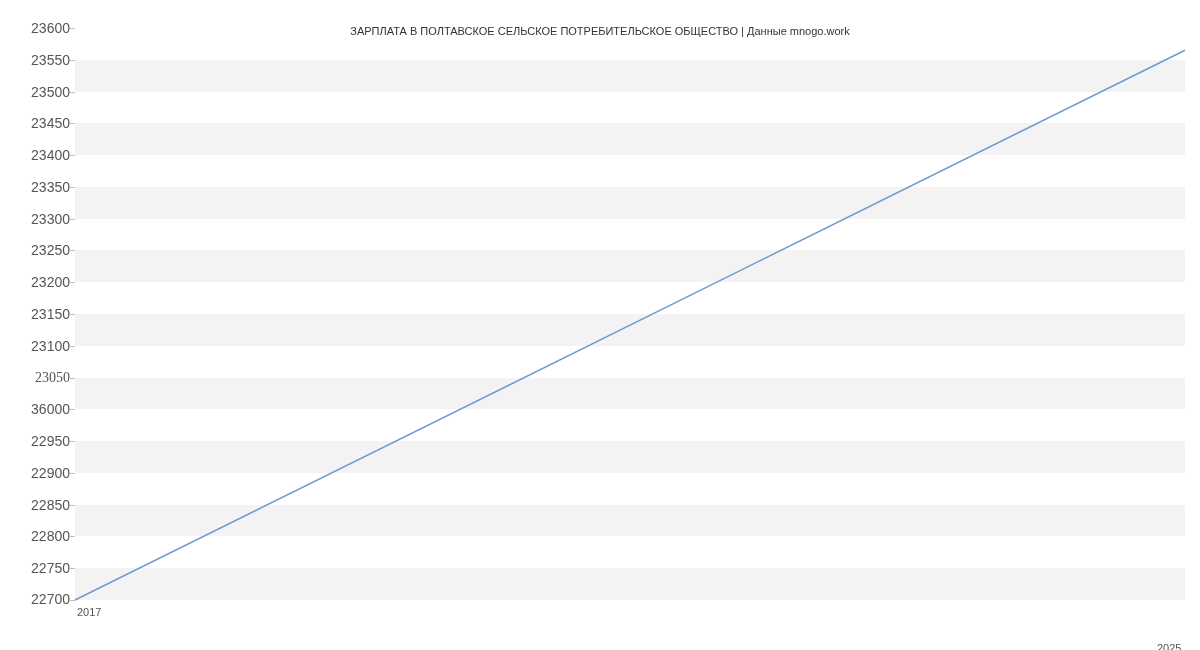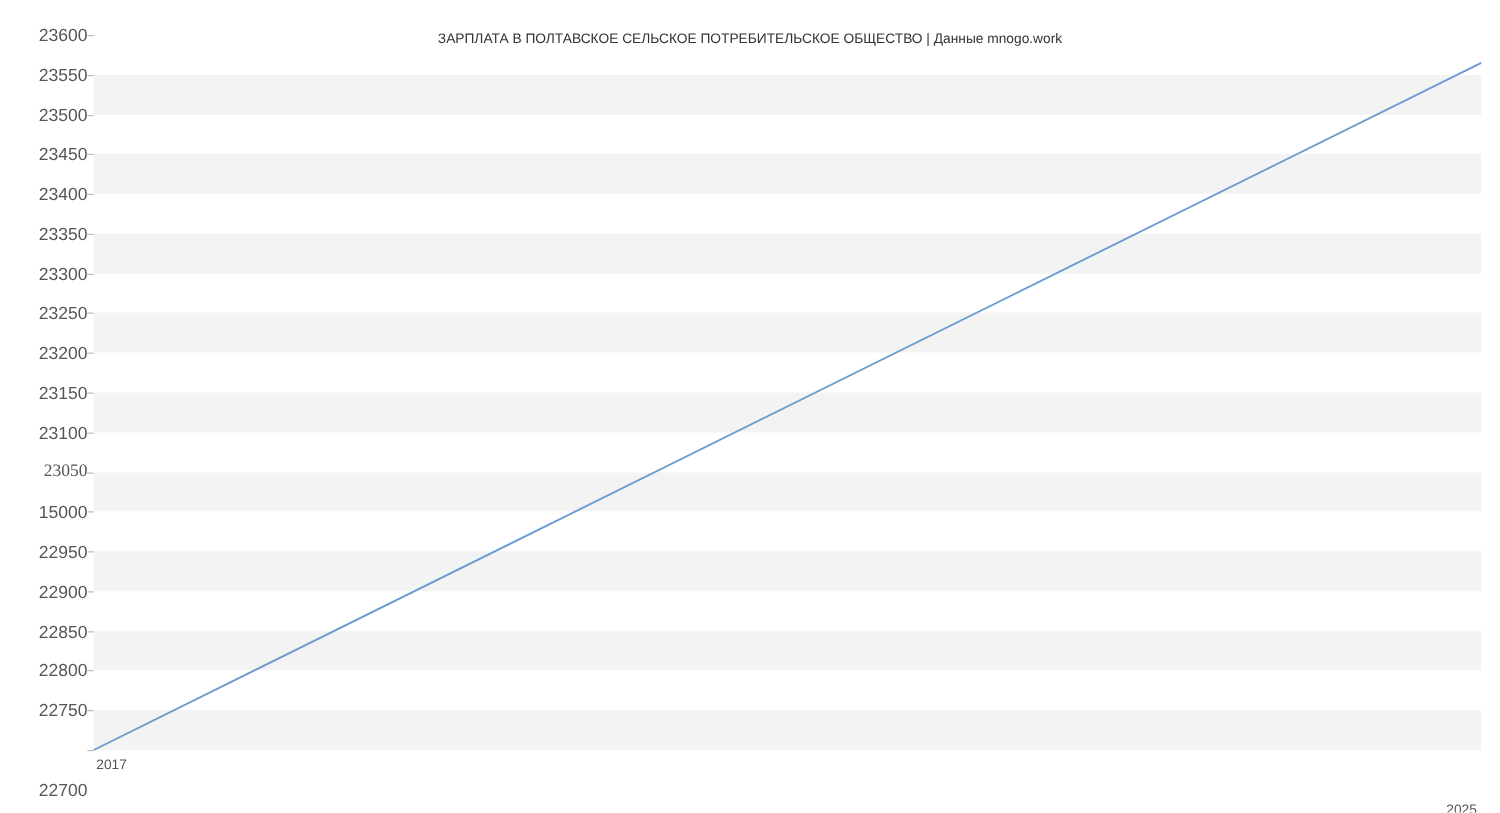--- a/index.html
+++ b/index.html
@@ -88,33 +88,33 @@
       <div class="band" style="top: 349.556px; height: 31.7778px;"></div>
       <div class="band" style="top: 413.111px; height: 31.7778px;"></div>
       <div class="band" style="top: 476.667px; height: 31.7778px;"></div>
       <div class="band" style="top: 540.222px; height: 31.7778px;"></div>
     <svg class="line-layer" id="line-layer">
         <path d="M0 572 L1110 22.24444444444441" fill="none" stroke="#6b9bd1" stroke-width="1.5"></path>
       </svg>
   </div>
 
   <div id="y-axis-layer">
-      <div class="y-tick-label" style="top: 632px;">22700</div>
+      <div class="y-tick-label" style="top: 599px;">22700</div>
       <div class="y-tick-mark" style="top: 600px;"></div>
       <div class="y-tick-label" style="top: 568px;">22750</div>
       <div class="y-tick-mark" style="top: 568.222px;"></div>
       <div class="y-tick-label" style="top: 536.444px;">22800</div>
       <div class="y-tick-mark" style="top: 536.444px;"></div>
       <div class="y-tick-label" style="top: 504.667px;">22850</div>
       <div class="y-tick-mark" style="top: 504.667px;"></div>
       <div class="y-tick-label" style="top: 472.889px;">22900</div>
       <div class="y-tick-mark" style="top: 472.889px;"></div>
       <div class="y-tick-label" style="top: 441.111px;">22950</div>
       <div class="y-tick-mark" style="top: 441.111px;"></div>
-      <div class="y-tick-label" style="top: 409.333px;">15000</div>
+      <div class="y-tick-label" style="top: 409.333px;">36000</div>
       <div class="y-tick-mark" style="top: 409.333px;"></div>
       <div class="y-tick-label" style="top: 377.556px; font-family: Liberation Serif, serif;">23050</div>
       <div class="y-tick-mark" style="top: 377.556px;"></div>
       <div class="y-tick-label" style="top: 345.778px;">23100</div>
       <div class="y-tick-mark" style="top: 345.778px;"></div>
       <div class="y-tick-label" style="top: 314px;">23150</div>
       <div class="y-tick-mark" style="top: 314px;"></div>
       <div class="y-tick-label" style="top: 282.222px;">23200</div>
       <div class="y-tick-mark" style="top: 282.222px;"></div>
       <div class="y-tick-label" style="top: 250.444px;">23250</div>

